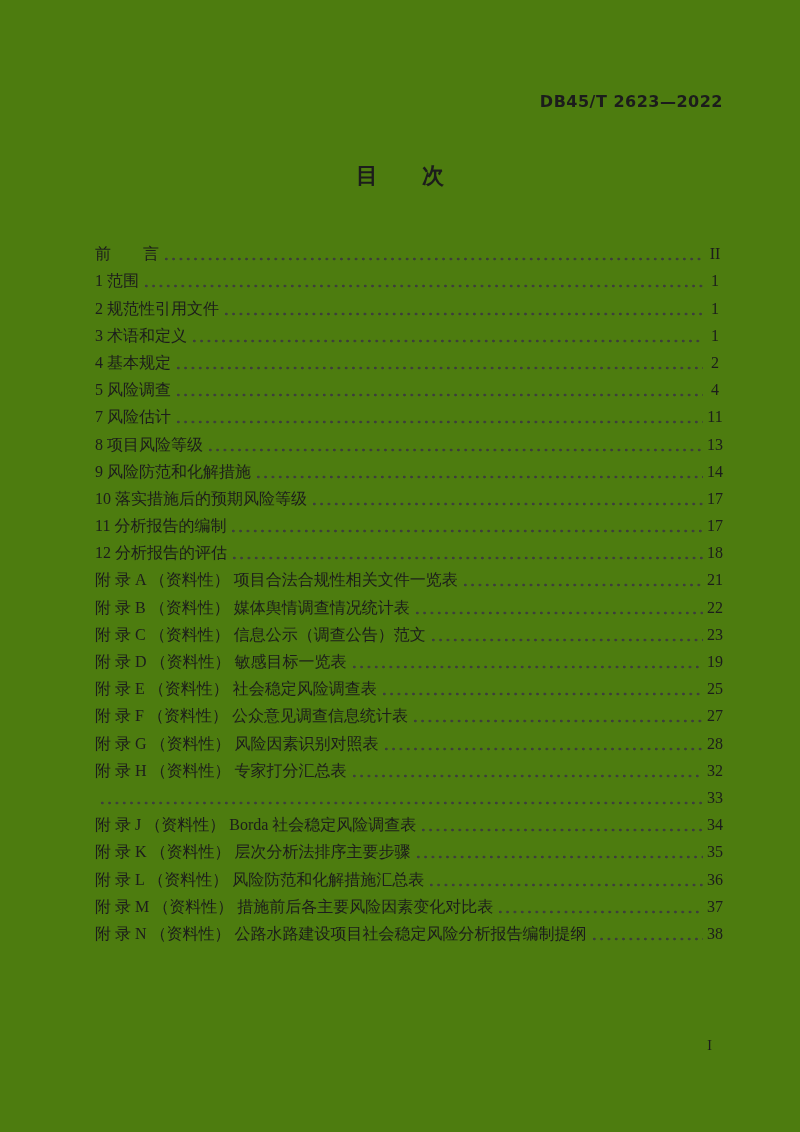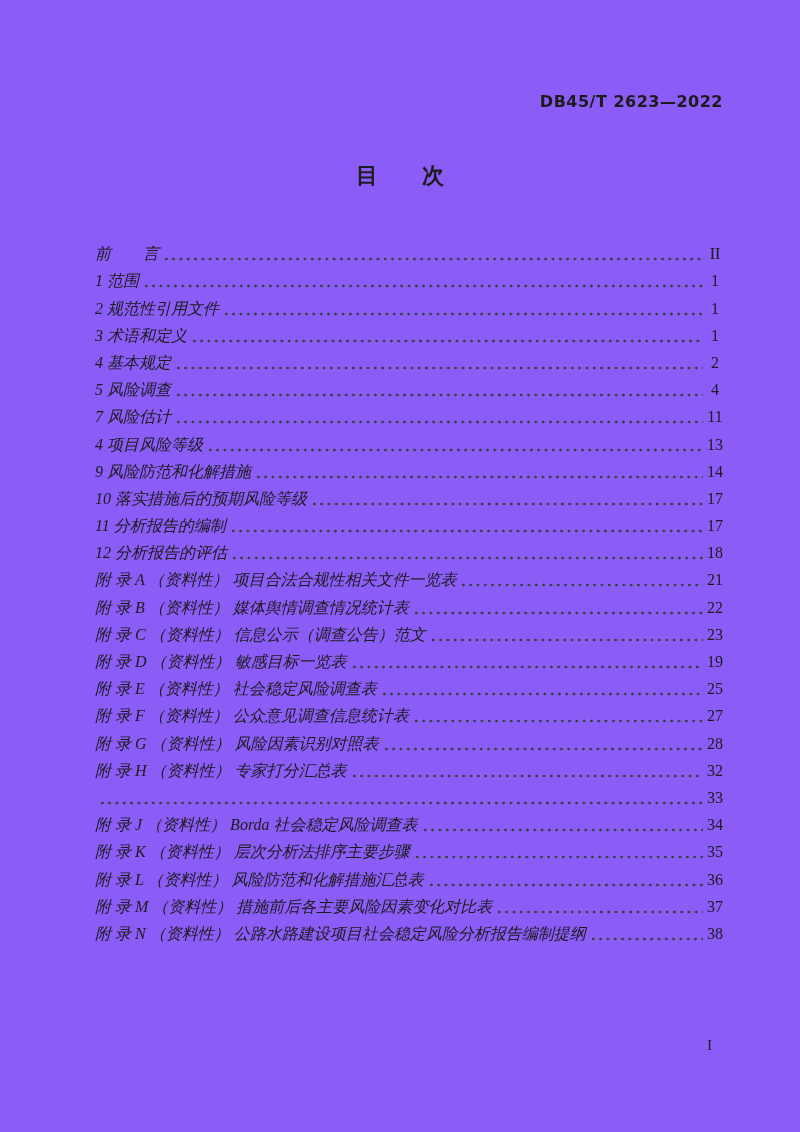--- a/index.html
+++ b/index.html
@@ -1,21 +1,21 @@
 <!DOCTYPE html>
 <html><head>
 <meta charset="utf-8">
 <style>
   * { margin: 0; padding: 0; box-sizing: border-box; }
   html, body { background: #ffffff; }
   .page {
     position: relative;
     width: 800px;
     height: 1132px;
-    background: #8b5cf6;
+    background: #4d7c0f;
     overflow: hidden;
     font-family: "Liberation Serif", "DejaVu Serif", serif;
     color: #1c1c1c;
   }
   .doc-code {
     position: absolute;
     top: 92px;
     right: 77px;
     font-family: "DejaVu Sans", "Liberation Sans", sans-serif;
     font-size: 16px;
@@ -41,21 +41,21 @@
     width: 628px;
   }
   .toc-row {
     display: flex;
     align-items: flex-end;
     height: 27.2px;
     padding-bottom: 5px;
     font-size: 16px;
     line-height: 1;
   }
-  .toc-label { white-space: pre; font-style: italic; }
+  .toc-label { white-space: pre; }
   .toc-leader {
     flex: 1 1 auto;
     min-width: 16px;
     height: 4px;
     margin: 0 4px 1px 6px;
     background-image: radial-gradient(circle at 1.2px 2px, #3d3d3d 1.1px, transparent 1.7px);
     background-size: 7.3px 4px;
     background-repeat: repeat-x;
     background-position: left bottom;
   }
@@ -110,21 +110,21 @@
         <span class="toc-label">5 风险调查</span>
         <span class="toc-leader"></span>
         <span class="toc-page">4</span>
       </div>
     <div class="toc-row">
         <span class="toc-label">7 风险估计</span>
         <span class="toc-leader"></span>
         <span class="toc-page">11</span>
       </div>
     <div class="toc-row">
-        <span class="toc-label">4 项目风险等级</span>
+        <span class="toc-label">8 项目风险等级</span>
         <span class="toc-leader"></span>
         <span class="toc-page">13</span>
       </div>
     <div class="toc-row">
         <span class="toc-label">9 风险防范和化解措施</span>
         <span class="toc-leader"></span>
         <span class="toc-page">14</span>
       </div>
     <div class="toc-row">
         <span class="toc-label">10 落实措施后的预期风险等级</span>

